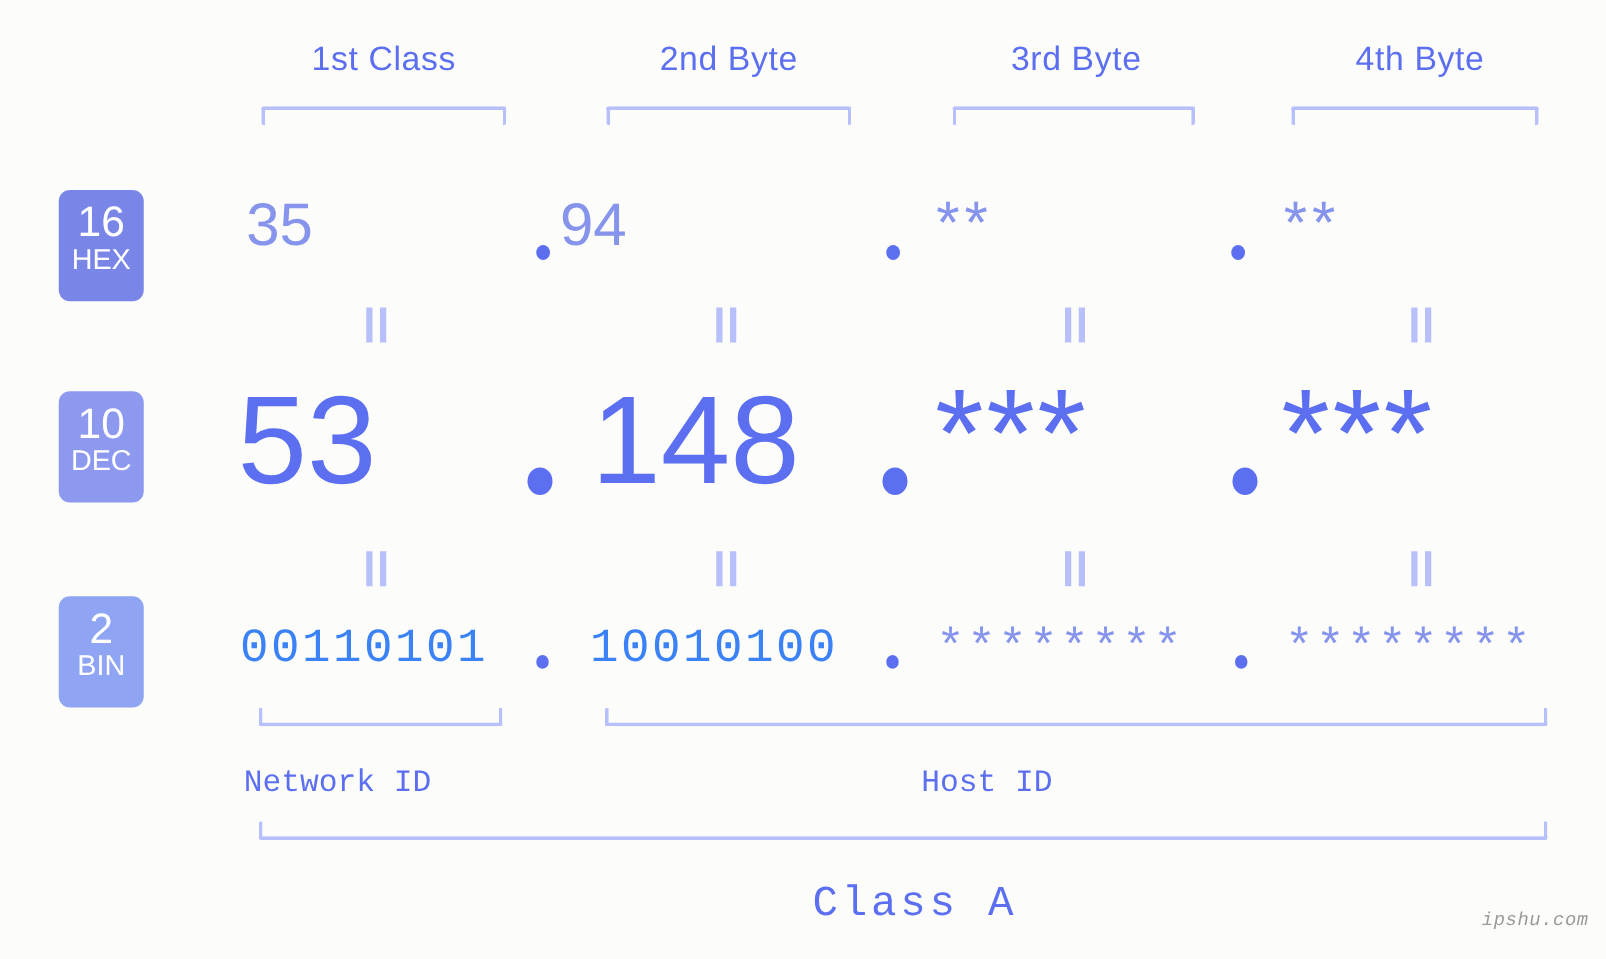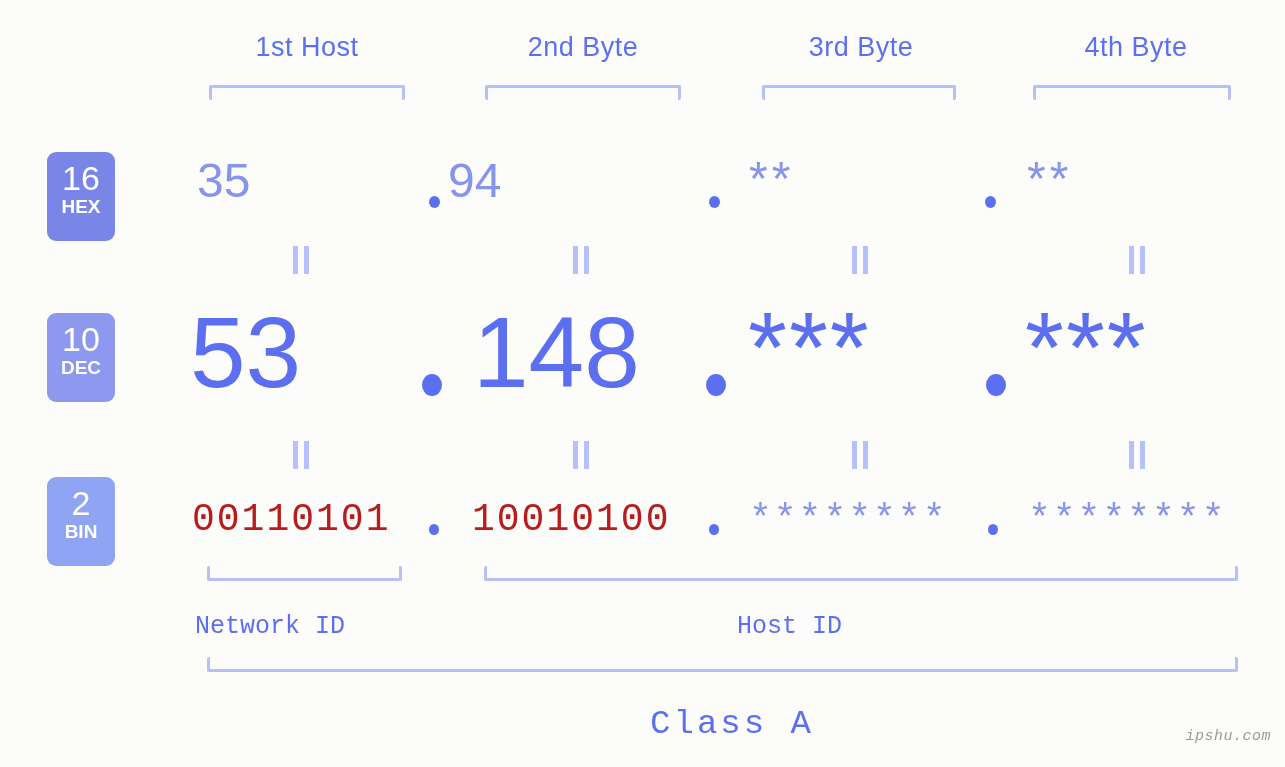--- a/index.html
+++ b/index.html
@@ -61,23 +61,23 @@
     padding-top: 8px;
   }
   .badge .base {
     display: block;
     font-size: 34px;
     line-height: 36px;
     font-weight: 400;
   }
   .badge .name {
     display: block;
-    font-size: 19px;
+    font-size: 23px;
     line-height: 22px;
-    font-weight: 700;
+    font-weight: 400;
   }
   #badge-hex { top: 152px; height: 89px; background: #7986e8; }
   #badge-dec { top: 313px; height: 89px; background: #8d98ef; }
   #badge-bin { top: 477px; height: 89px; background: #8fa4f3; }
 
   
   .cell {
     position: absolute;
     white-space: nowrap;
     color: #8794ec;
@@ -115,21 +115,21 @@
     line-height: 100px;
     color: #5c6ff0;
     letter-spacing: 2px;
     font-family: "Liberation Sans", sans-serif;
   }
 
   
   .bin-val {
     font-size: 38px;
     line-height: 38px;
-    color: #b91c1c;
+    color: #3b82f6;
     letter-spacing: 2px;
     font-family: "Liberation Mono", monospace;
   }
   .bin-star {
     font-size: 38px;
     line-height: 38px;
     color: #8794ec;
     letter-spacing: 2px;
     font-family: "Liberation Mono", monospace;
   }
@@ -184,21 +184,21 @@
     letter-spacing: 0.5px;
     font-family: "Liberation Mono", monospace;
     font-style: italic;
   }
 </style>
 </head>
 <body>
 
 <div class="stage">
 
-  <div class="byte-label" style="left:197px;width:220px;">1st Host</div>
+  <div class="byte-label" style="left:197px;width:220px;">1st Class</div>
   <div class="byte-label" style="left:473px;width:220px;">2nd Byte</div>
   <div class="byte-label" style="left:751px;width:220px;">3rd Byte</div>
   <div class="byte-label" style="left:1026px;width:220px;">4th Byte</div>
 
   <div class="bracket-top" style="left:209px;top:85px;width:196px;"></div>
   <div class="bracket-top" style="left:485px;top:85px;width:196px;"></div>
   <div class="bracket-top" style="left:762px;top:85px;width:194px;"></div>
   <div class="bracket-top" style="left:1033px;top:85px;width:198px;"></div>
 
   <div class="badge" id="badge-hex">

